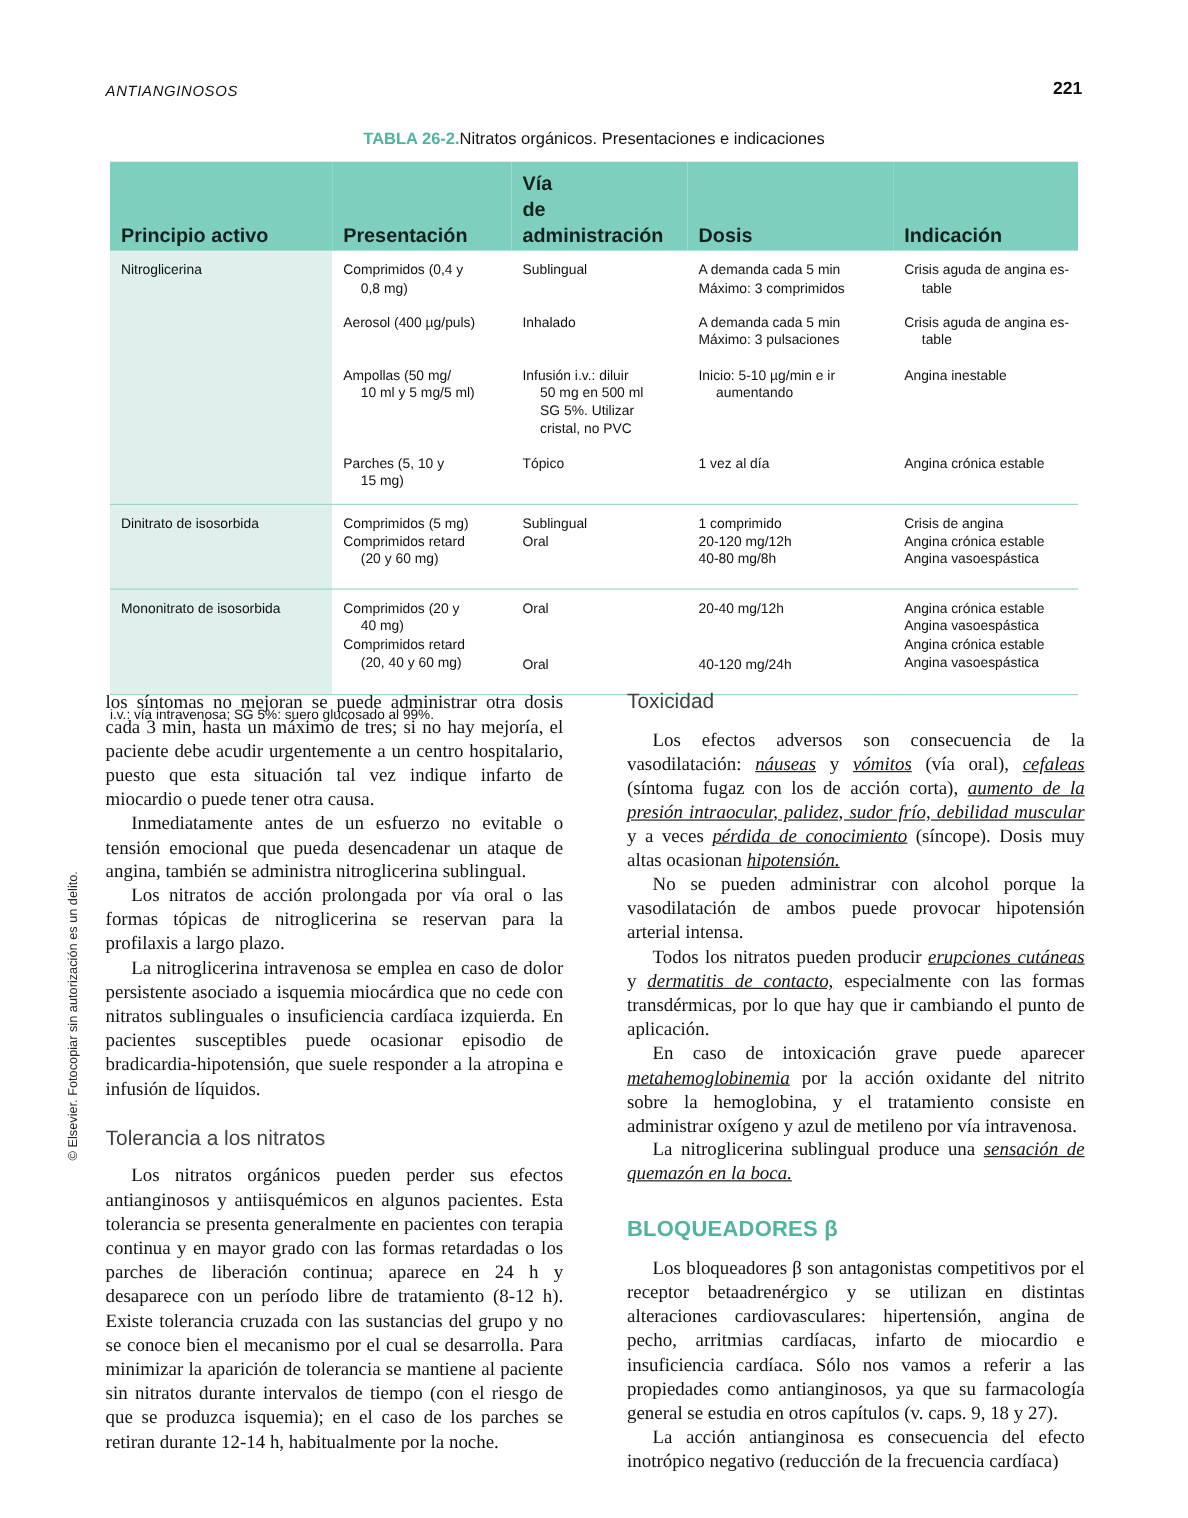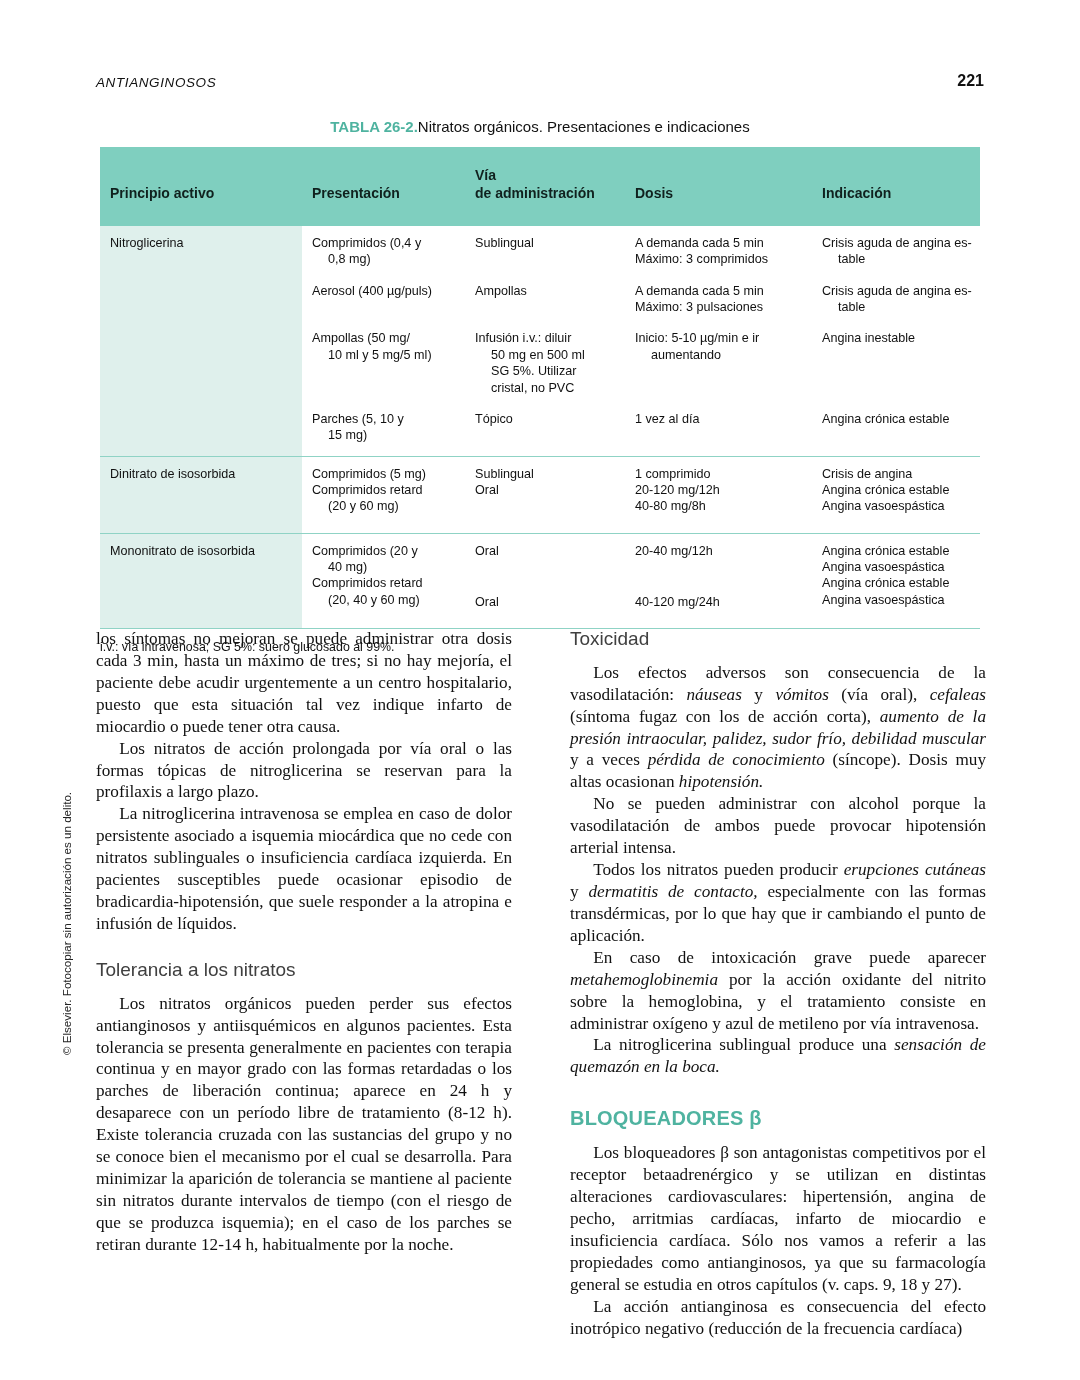--- a/index.html
+++ b/index.html
@@ -76,24 +76,24 @@
   table.nitrates col.c1 { width: 202px; }
   table.nitrates col.c2 { width: 163px; }
   table.nitrates col.c3 { width: 160px; }
   table.nitrates col.c4 { width: 187px; }
   table.nitrates col.c5 { width: 168px; }
 
   table.nitrates thead th {
     background: #7FCFBF;
     color: #10211e;
     font-weight: bold;
-    font-size: 14px;
+    font-size: 18px;
     text-align: left;
     vertical-align: bottom;
-    padding: 9px 8px 24px 10px;
+    padding: 9px 8px 2px 10px;
     height: 46px;
     border: none;
   }
   table.nitrates thead th .hdr-line { display: block; }
 
   table.nitrates tbody td {
     vertical-align: top;
     padding: 3px 8px 3px 10px;
     border: none;
     background: #ffffff;
@@ -155,21 +155,21 @@
   .col p {
     margin: 0;
     font-size: 17.2px;
     line-height: 1.275;
     text-align: justify;
     text-justify: inter-word;
     hyphens: manual;
     color: #111;
   }
   .col p.indent { text-indent: 1.35em; }
-  .col p em { font-style: italic; }
+  .col p em { font-style: italic; text-decoration: underline; }
 
   h2.sec-head {
     font-family: "Liberation Sans", "DejaVu Sans", sans-serif;
     font-size: 19px;
     font-weight: normal;
     color: #404040;
     margin: 24px 0 11px 0;
     line-height: 1.2;
   }
   h2.sec-head.first { margin-top: 0; }
@@ -266,21 +266,21 @@
           <td>
             <span class="hang">Crisis aguda de angina es-</span>
             <span class="hang2">table</span>
           </td>
         </tr>
         <tr>
           <td>
             <span class="hang">Aerosol (400 µg/puls)</span>
           </td>
           <td>
-            <span class="hang">Ampollas</span>
+            <span class="hang">Inhalado</span>
           </td>
           <td>
             <span class="hang">A demanda cada 5 min</span>
             <span class="hang">Máximo: 3 pulsaciones</span>
           </td>
           <td>
             <span class="hang">Crisis aguda de angina es-</span>
             <span class="hang2">table</span>
           </td>
         </tr>
@@ -384,20 +384,21 @@
       </tbody>
     </table>
 
     <div class="table-note">i.v.: vía intravenosa; SG 5%: suero glucosado al 99%.</div>
   </div>
 
   <div class="columns">
 
     <div class="col">
       <p>los síntomas no mejoran se puede administrar otra dosis cada 3 min, hasta un máximo de tres; si no hay mejoría, el paciente debe acudir urgentemente a un centro hospitalario, puesto que esta situación tal vez indique infarto de miocardio o puede tener otra causa.</p>
+      <p class="indent">Inmediatamente antes de un esfuerzo no evitable o tensión emocional que pueda desencadenar un ataque de angina, también se administra nitroglicerina sublingual.</p>
       <p class="indent">Los nitratos de acción prolongada por vía oral o las formas tópicas de nitroglicerina se reservan para la profilaxis a largo plazo.</p>
       <p class="indent">La nitroglicerina intravenosa se emplea en caso de dolor persistente asociado a isquemia miocárdica que no cede con nitratos sublinguales o insuficiencia cardíaca izquierda. En pacientes susceptibles puede ocasionar episodio de bradicardia-hipotensión, que suele responder a la atropina e infusión de líquidos.</p>
 
       <h2 class="sec-head">Tolerancia a los nitratos</h2>
       <p class="indent">Los nitratos orgánicos pueden perder sus efectos antianginosos y antiisquémicos en algunos pacientes. Esta tolerancia se presenta generalmente en pacientes con terapia continua y en mayor grado con las formas retardadas o los parches de liberación continua; aparece en 24 h y desaparece con un período libre de tratamiento (8-12 h). Existe tolerancia cruzada con las sustancias del grupo y no se conoce bien el mecanismo por el cual se desarrolla. Para minimizar la aparición de tolerancia se mantiene al paciente sin nitratos durante intervalos de tiempo (con el riesgo de que se produzca isquemia); en el caso de los parches se retiran durante 12-14 h, habitualmente por la noche.</p>
     </div>
 
     <div class="col">
       <h2 class="sec-head first">Toxicidad</h2>
 

